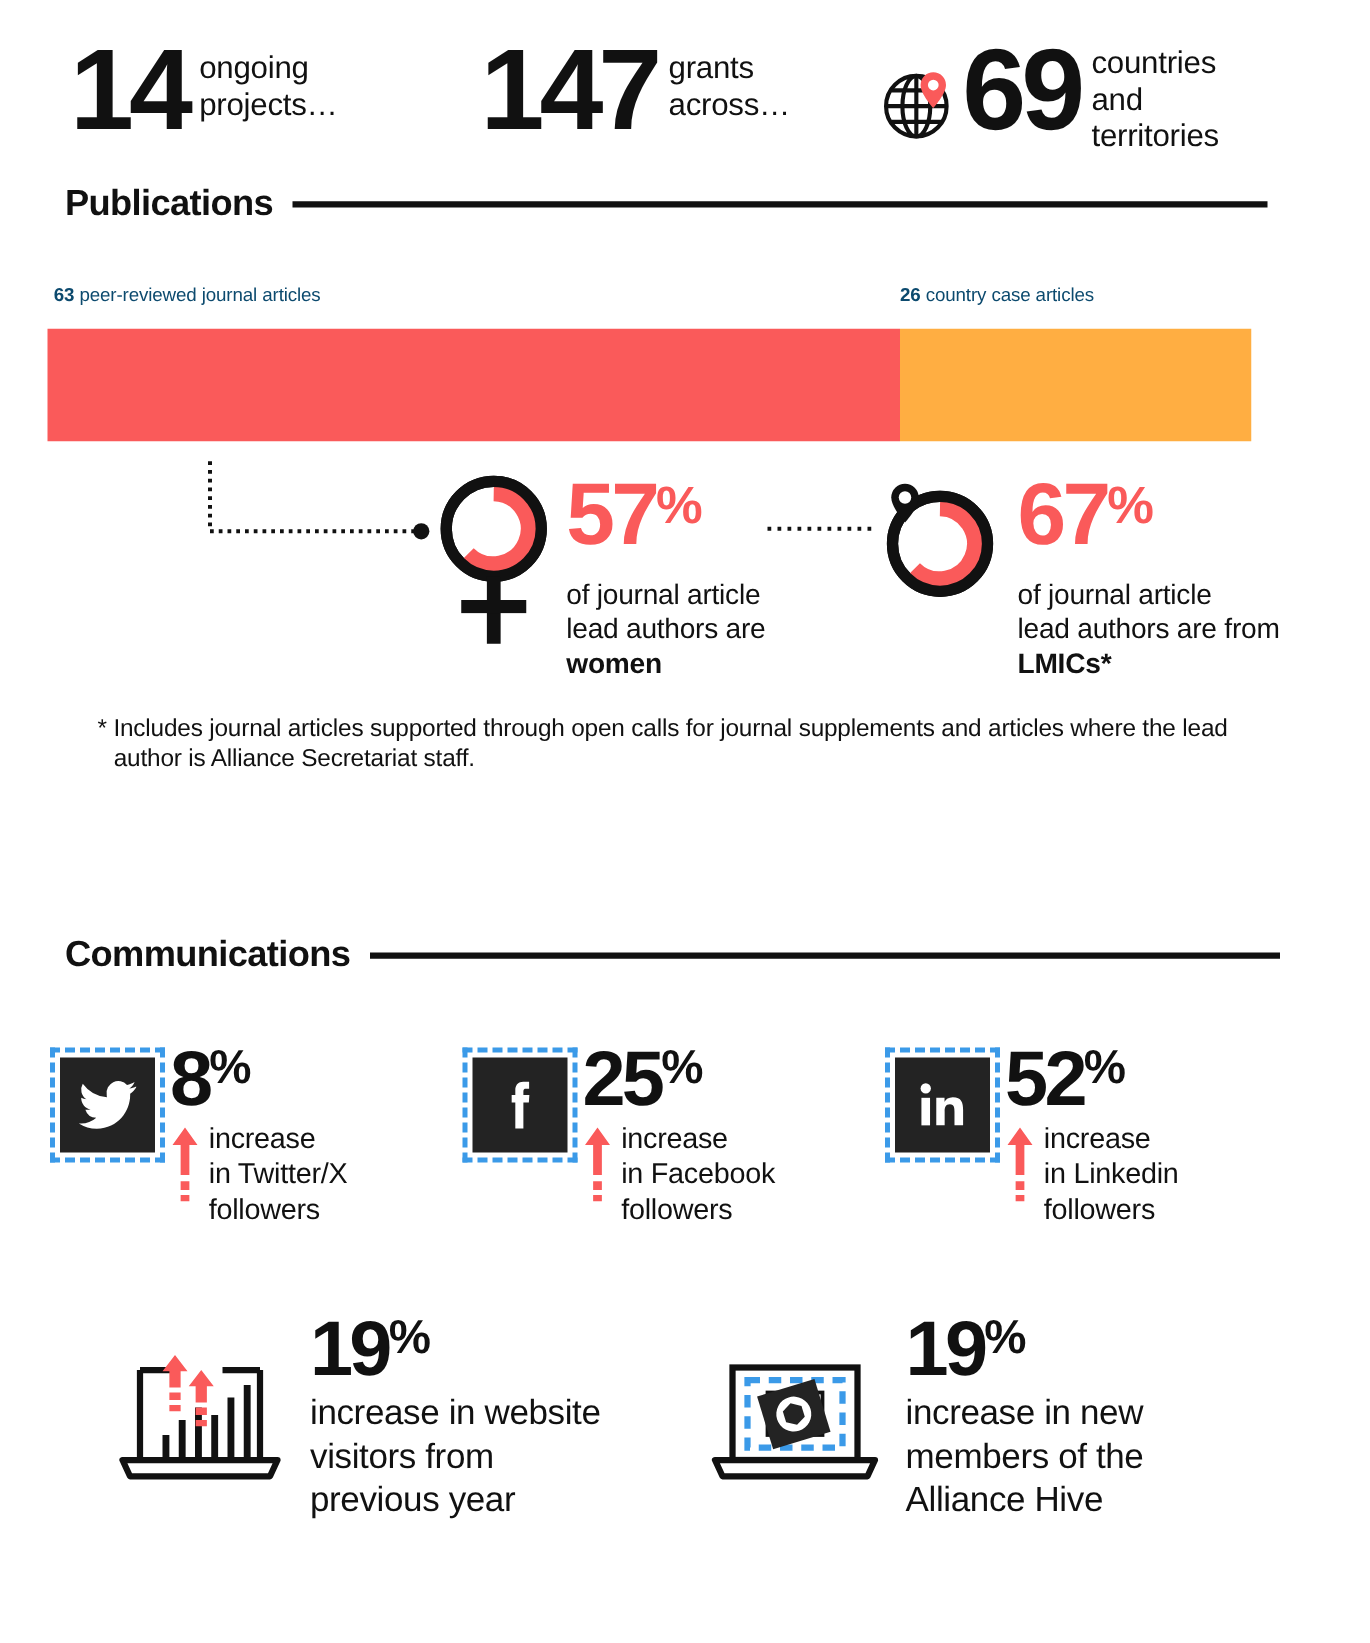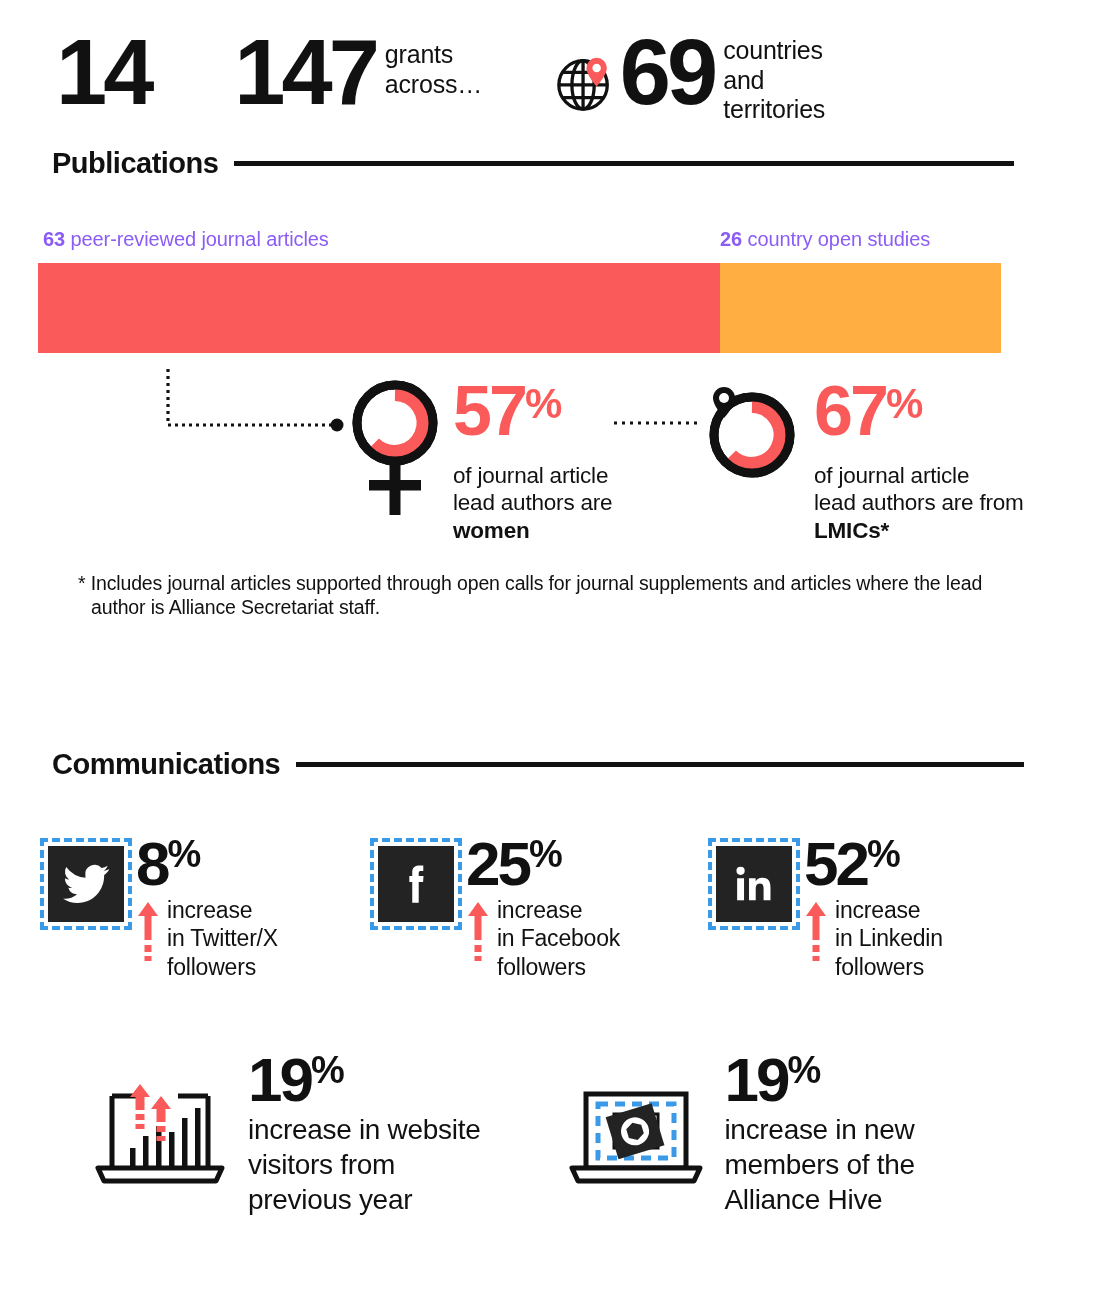--- a/index.html
+++ b/index.html
@@ -64,22 +64,22 @@
     height: 5px;
     background: #111;
     margin-left: 16px;
   }
 
   
   .bar-wrap { position: relative; margin: 48px 0 0 0; padding: 0 95px 0 38px; }
   .bar-labels { display: flex; position: relative; height: 26px; }
   .bar-lab {
     position: absolute;
-    font-size: 20px;
-    color: #8b5cf6;
+    font-size: 15px;
+    color: #0c4a6e;
     white-space: nowrap;
     letter-spacing: -0.1px;
   }
   .bar-lab b { font-weight: 700; }
   .lab-left { left: 5px; }
   .lab-right { left: 682px; }
 
   .bar {
     display: flex;
     height: 90px;
@@ -220,20 +220,21 @@
     letter-spacing: -0.3px;
   }
 </style>
 </head>
 <body>
 
 <div class="top-stats">
 
   <div class="stat-block">
     <div class="stat-num">14</div>
+    <div class="stat-label">ongoing projects…</div>
   </div>
 
   <div class="gap-a"></div>
 
   <div class="stat-block">
     <div class="stat-num">147</div>
     <div class="stat-label" style="max-width:120px">grants across…</div>
   </div>
 
   <div class="gap-b"></div>
@@ -262,21 +263,21 @@
   <div class="section-title">Publications</div>
   <div class="section-rule"></div>
 </div>
 
 <div class="bar-wrap">
   <div class="bar-labels">
     <div class="bar-lab lab-left">
       <b>63</b><span> peer-reviewed journal articles</span>
     </div>
     <div class="bar-lab lab-right">
-      <b>26</b><span> country open studies</span>
+      <b>26</b><span> country case articles</span>
     </div>
   </div>
 
   <div class="bar">
     <div class="bar-seg-red" style="width:70.8%"></div>
     <div class="bar-seg-orange" style="width:29.2%"></div>
   </div>
 </div>
 
 <div class="pct-row">

